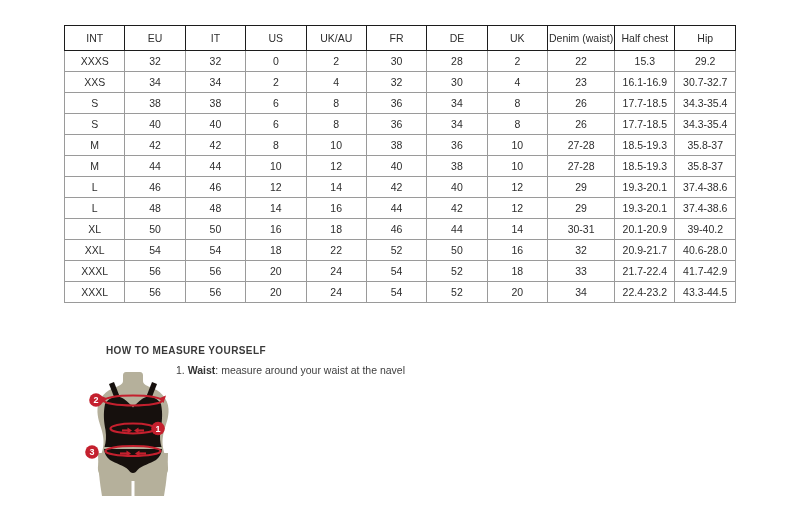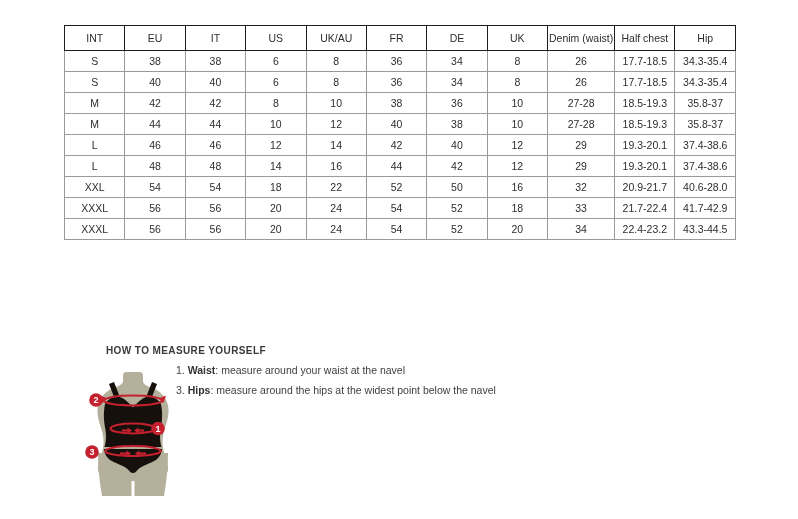--- a/index.html
+++ b/index.html
@@ -61,20 +61,46 @@
           <th>FR</th>
           <th>DE</th>
           <th>UK</th>
           <th>Denim (waist)</th>
           <th>Half chest</th>
           <th>Hip</th>
         </tr>
     </thead>
     <tbody>
         <tr>
+          <td>XXXS</td>
+          <td>32</td>
+          <td>32</td>
+          <td>0</td>
+          <td>2</td>
+          <td>30</td>
+          <td>28</td>
+          <td>2</td>
+          <td>22</td>
+          <td>15.3</td>
+          <td>29.2</td>
+        </tr>
+        <tr>
+          <td>XXS</td>
+          <td>34</td>
+          <td>34</td>
+          <td>2</td>
+          <td>4</td>
+          <td>32</td>
+          <td>30</td>
+          <td>4</td>
+          <td>23</td>
+          <td>16.1-16.9</td>
+          <td>30.7-32.7</td>
+        </tr>
+        <tr>
           <td>S</td>
           <td>38</td>
           <td>38</td>
           <td>6</td>
           <td>8</td>
           <td>36</td>
           <td>34</td>
           <td>8</td>
           <td>26</td>
           <td>17.7-18.5</td>
@@ -139,20 +165,33 @@
           <td>14</td>
           <td>16</td>
           <td>44</td>
           <td>42</td>
           <td>12</td>
           <td>29</td>
           <td>19.3-20.1</td>
           <td>37.4-38.6</td>
         </tr>
         <tr>
+          <td>XL</td>
+          <td>50</td>
+          <td>50</td>
+          <td>16</td>
+          <td>18</td>
+          <td>46</td>
+          <td>44</td>
+          <td>14</td>
+          <td>30-31</td>
+          <td>20.1-20.9</td>
+          <td>39-40.2</td>
+        </tr>
+        <tr>
           <td>XXL</td>
           <td>54</td>
           <td>54</td>
           <td>18</td>
           <td>22</td>
           <td>52</td>
           <td>50</td>
           <td>16</td>
           <td>32</td>
           <td>20.9-21.7</td>
@@ -184,21 +223,20 @@
           <td>22.4-23.2</td>
           <td>43.3-44.5</td>
         </tr>
       </tbody>
   </table>
 
   <h2 id="measure-title">HOW TO MEASURE YOURSELF</h2>
 
   <ol id="measure-steps">
       <li><span>1. </span><b>Waist</b><span>: measure around your waist at the navel</span></li>
-      <li><span>3. </span><b>Hips</b><span>: measure around the hips at the widest point below the navel</span></li>
     </ol>
 
   <div id="figure-wrap">
     <svg width="112" height="135" viewBox="0 0 112 135">
 
       <path class="skin" d="M48,3 L62,3 C64,3 65,4.5 65,6.5 L65,12 C65,15 68,16.5 72,18
            C82,21.5 90,29 90.5,40 C91,48 88,55 86,62 C84,70 84,76 86,83
            C88,90 90.5,95 90,101 C89.5,106 84,110 78,112 L32,112
            C26,110 20.5,106 20,101 C19.5,95 22,90 24,83 C26,76 26,70 24,62
            C22,55 19,48 19.5,40 C20,29 28,21.5 38,18 C42,16.5 45,15 45,12

